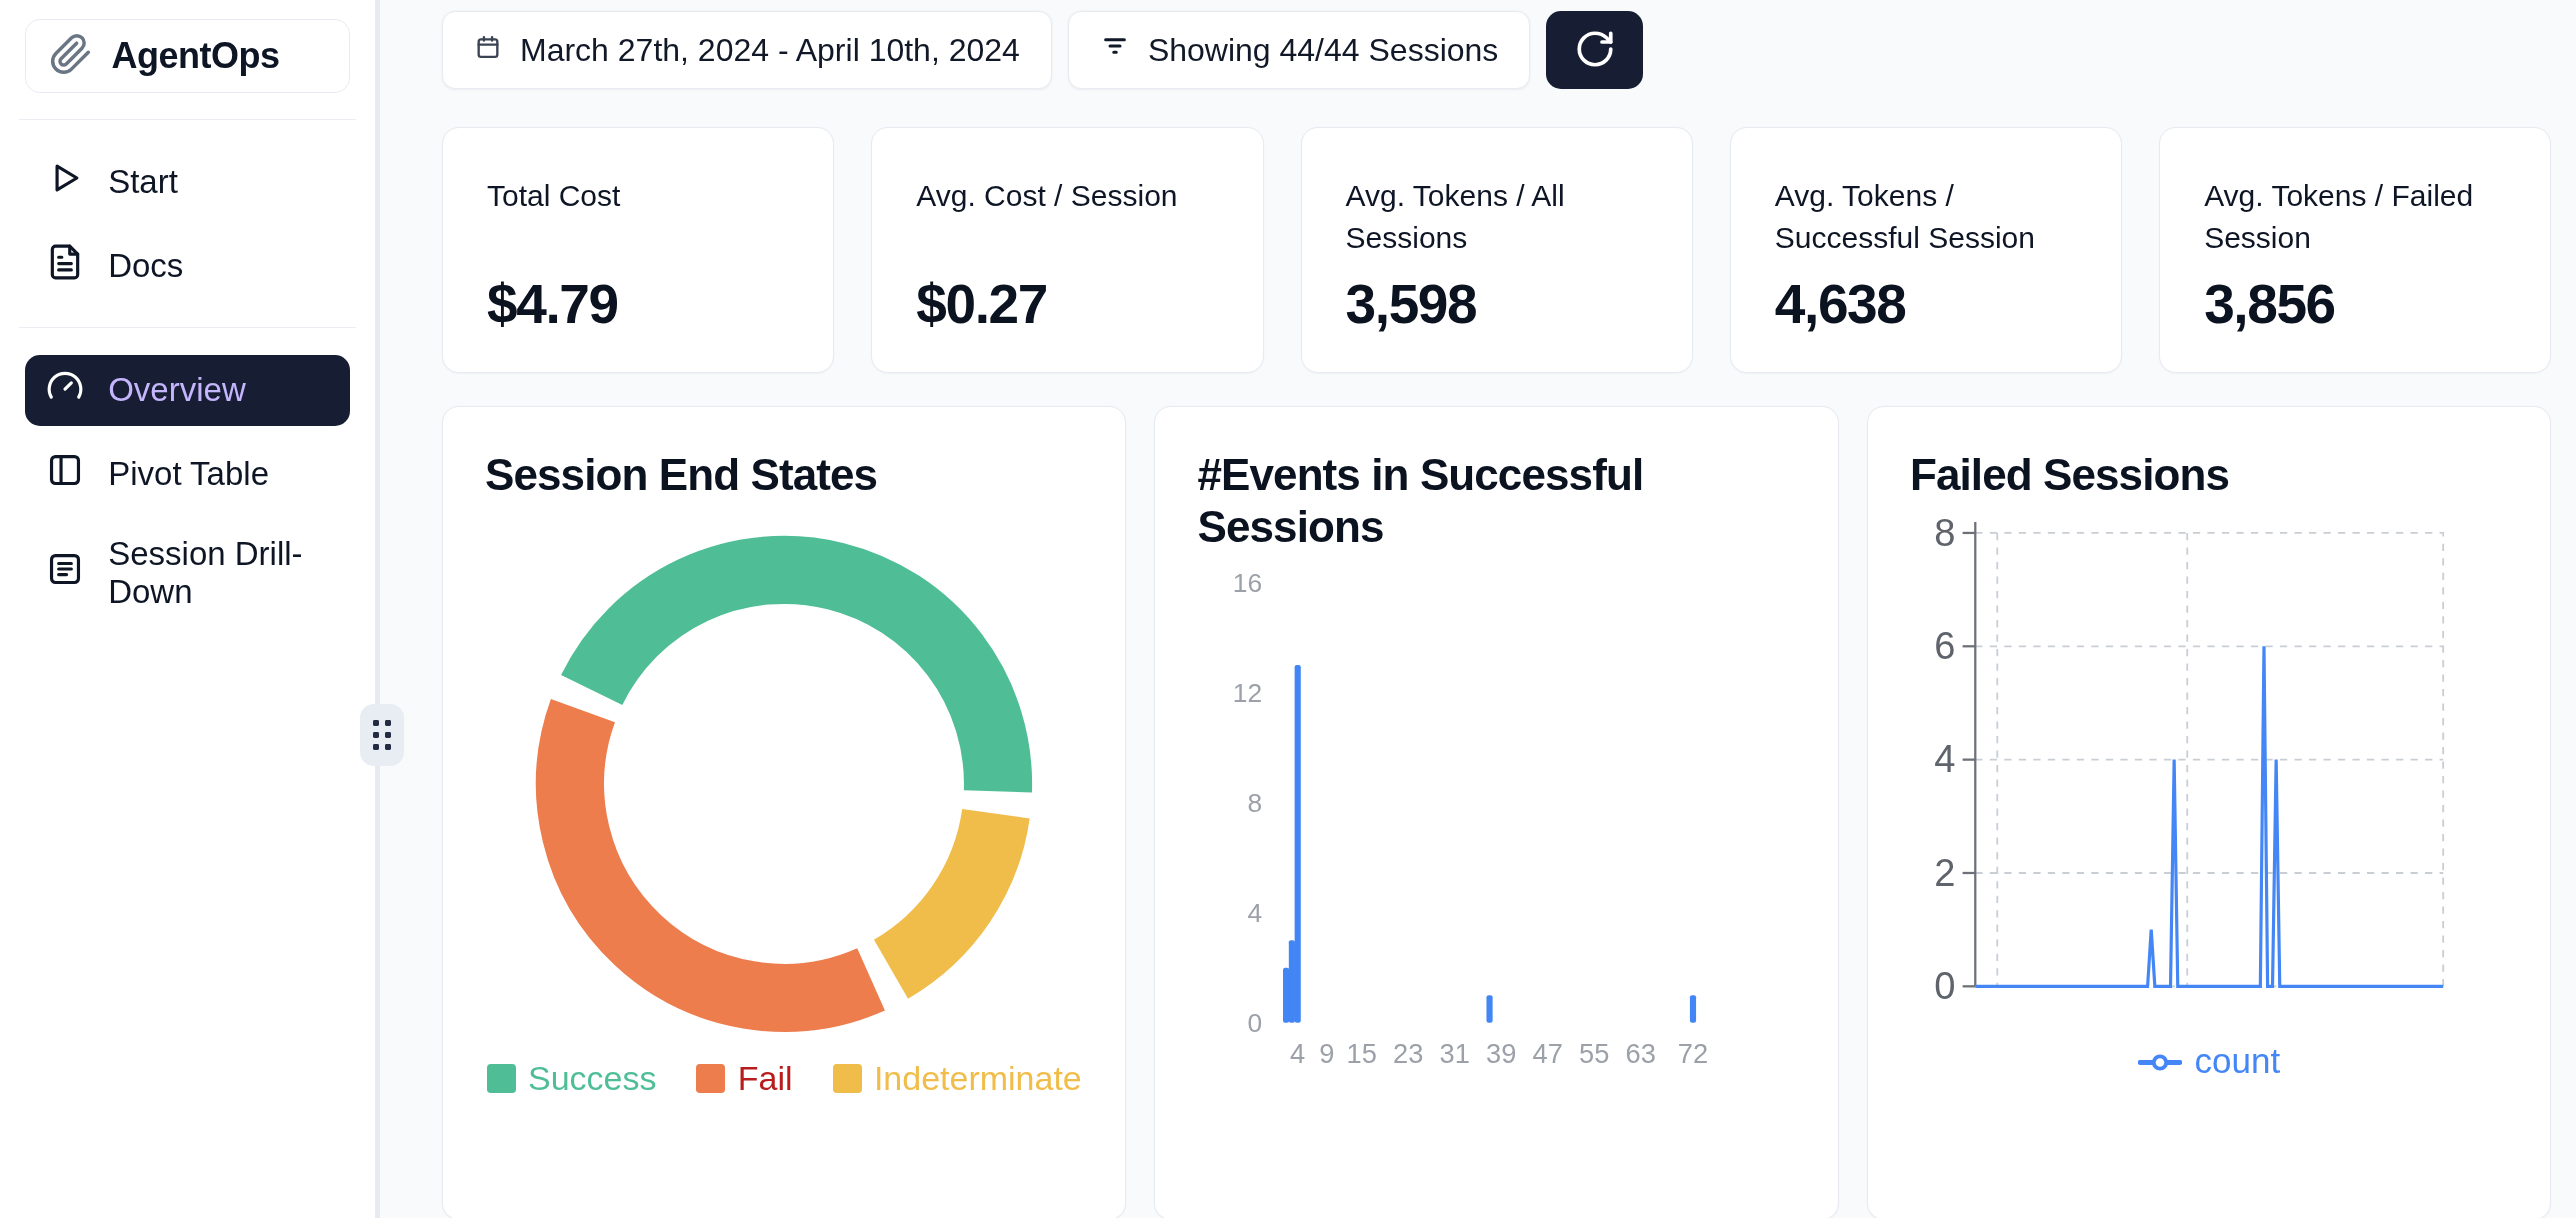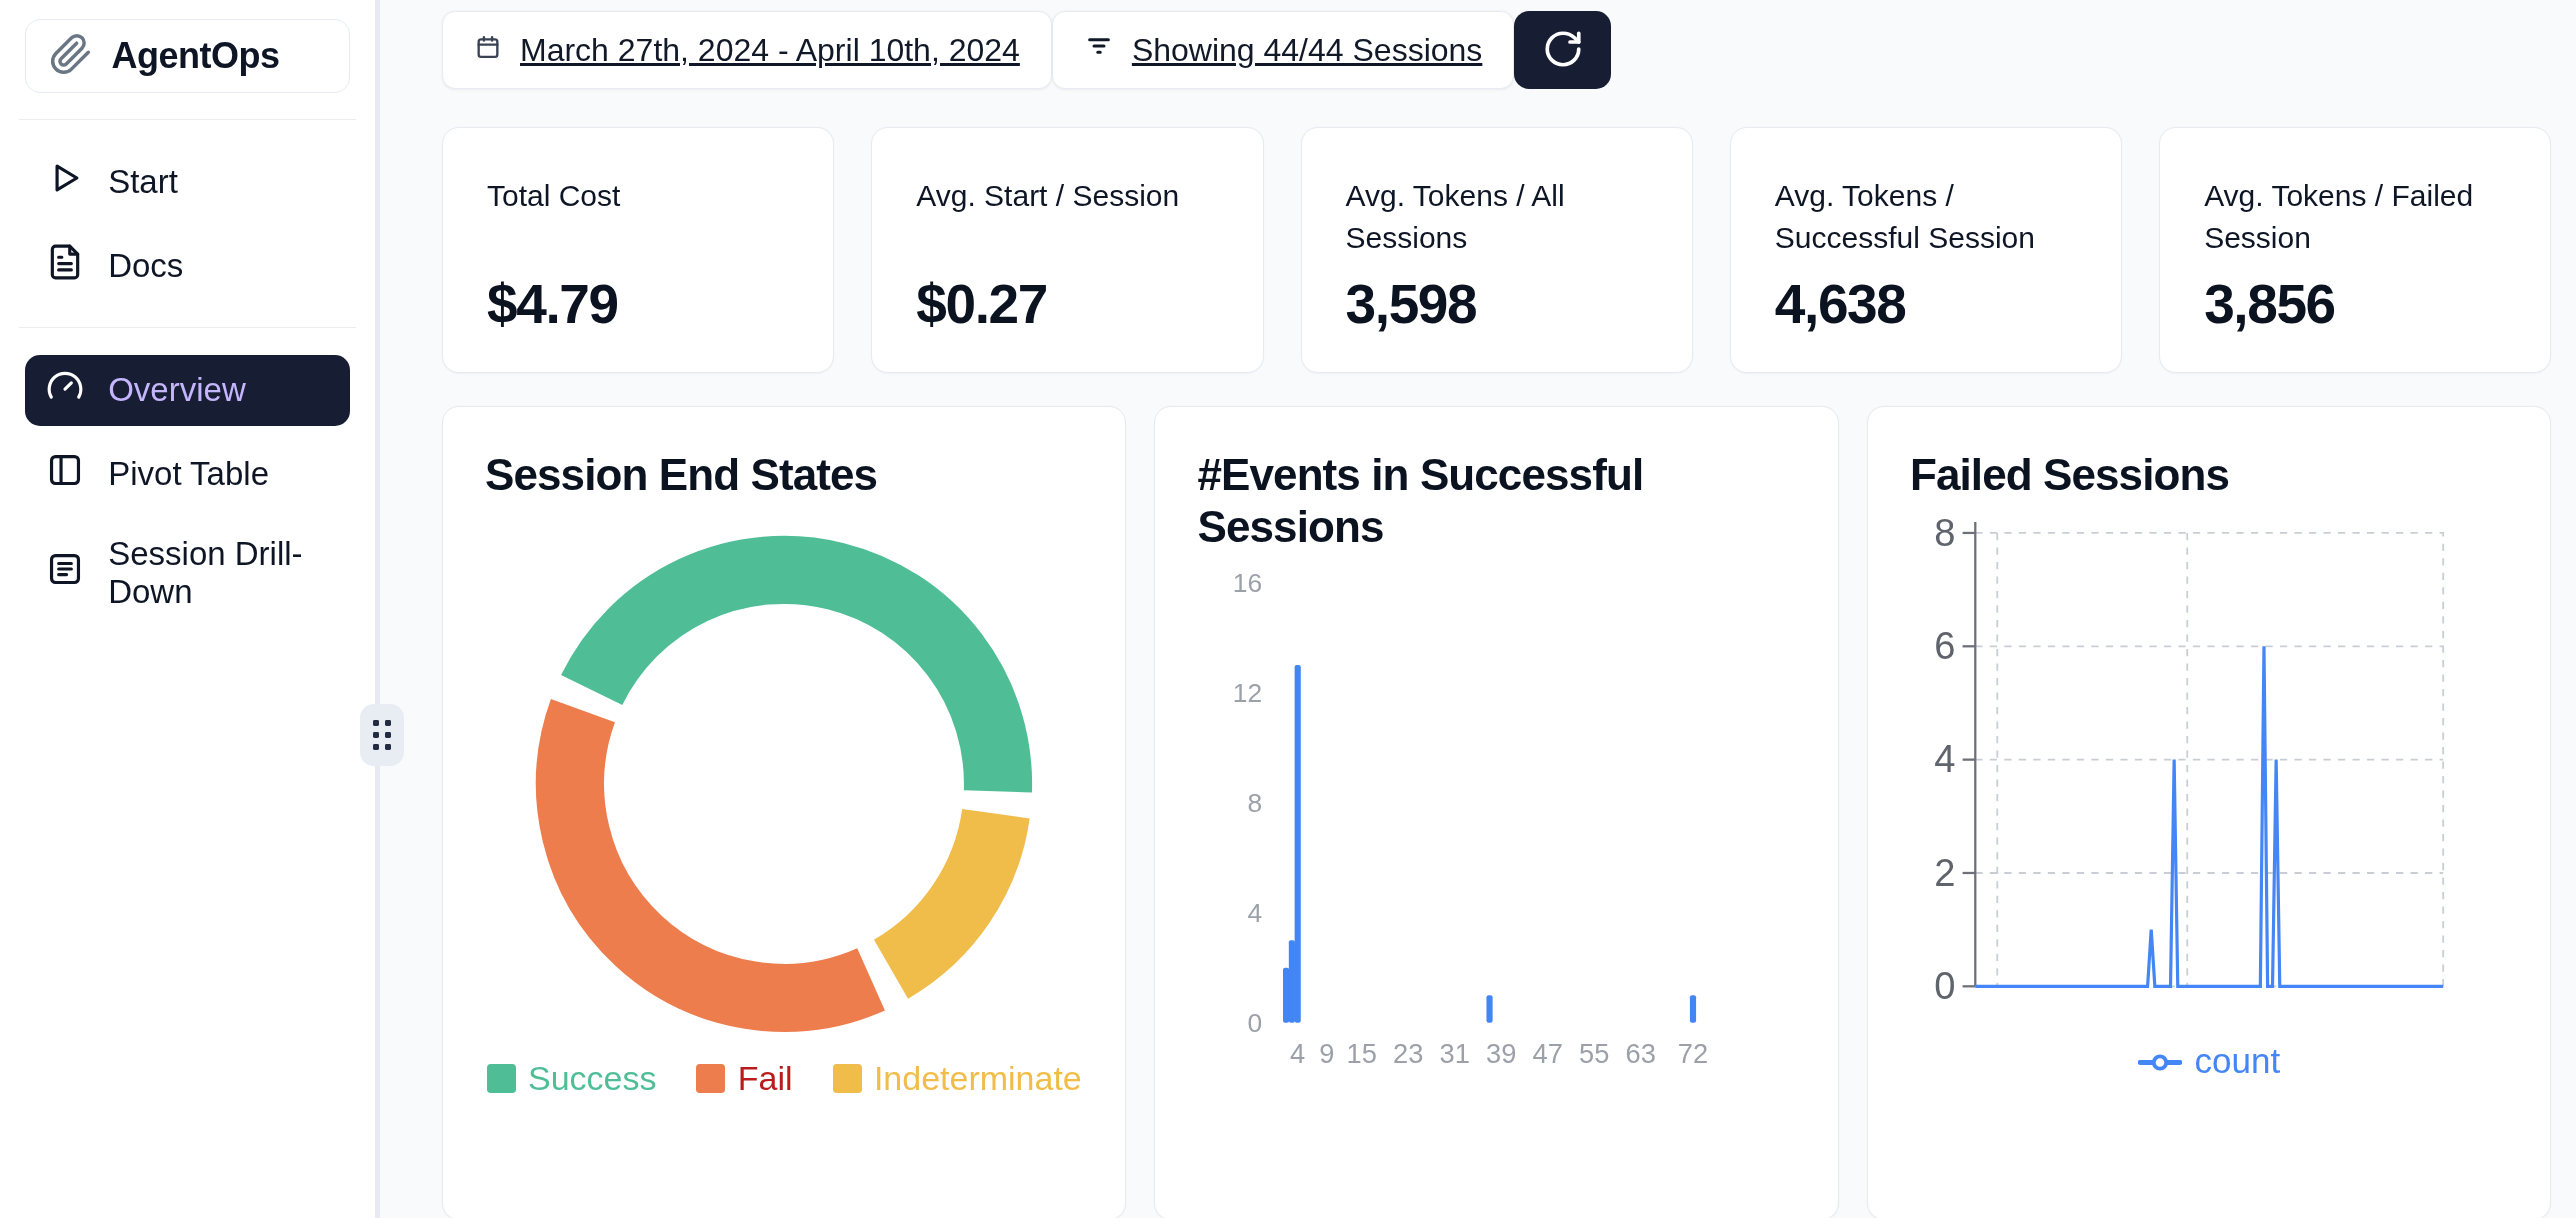--- a/index.html
+++ b/index.html
@@ -12,21 +12,21 @@
   .side-divider{border:none;border-top:1.9px solid #EAEEF3;margin:26.5px -5.7px;}
   .nav-item{display:flex;align-items:center;gap:24.6px;padding:12.3px 21px;border-radius:15px;font-size:33px;font-weight:500;color:#0E1525;margin-bottom:13.2px;cursor:pointer;}
   .nav-item svg{flex-shrink:0;}
   .nav-item.active{background:#171E34;color:#c4b5fd;}
   .handle{position:absolute;left:360px;top:704px;width:44px;height:62px;background:#E8EDF3;border-radius:14px;display:grid;place-items:center;z-index:6;cursor:col-resize;}
   .handle-dots{display:grid;grid-template-columns:repeat(2,5.7px);grid-template-rows:repeat(3,5.7px);gap:6.6px;}
   .handle-dots span{width:5.7px;height:5.7px;background:#232B42;border-radius:1.4px;}
 
   
   .main{flex:1;box-sizing:border-box;padding:11.4px 24.6px 0 62px;}
-  .topbar{display:flex;height:78px;margin-bottom:38px;text-decoration:underline;}
+  .topbar{display:flex;gap:16px;height:78px;margin-bottom:38px;}
   .btn{display:flex;align-items:center;gap:18px;background:#fff;border:1.9px solid #E7EBF1;border-radius:13.2px;padding:0 31px;font-size:32px;font-weight:500;color:#111827;box-shadow:0 0.9px 2.8px rgba(16,24,40,.06);box-sizing:border-box;cursor:pointer;}
   .btn-refresh{width:97px;height:78px;background:#171E34;border:none;border-radius:15px;display:grid;place-items:center;cursor:pointer;}
 
   .stats{display:grid;grid-template-columns:repeat(5,1fr);gap:37px;margin-bottom:33px;}
   .stat-card{background:#fff;border:1.9px solid #E7EBF1;border-radius:17px;height:246px;box-sizing:border-box;padding:47px 44px;box-shadow:0 0.9px 1.9px rgba(16,24,40,.04);}
   .stat-label{font-size:30px;line-height:1.38;color:#0E1525;height:97px;}
   .stat-value{font-size:55px;font-weight:800;letter-spacing:-1.4px;color:#0B1220;}
 
   .charts{display:grid;grid-template-columns:repeat(3,1fr);gap:28px;}
   .chart-card{background:#fff;border:1.9px solid #E7EBF1;border-radius:17px;height:814px;box-sizing:border-box;padding:42px 42px 0 42px;box-shadow:0 0.9px 1.9px rgba(16,24,40,.04);}
@@ -153,21 +153,21 @@
         </span>
       </button>
     </div>
 
     <section class="stats">
       <div class="stat-card">
         <div class="stat-label">Total Cost</div>
         <div class="stat-value">$4.79</div>
       </div>
       <div class="stat-card">
-        <div class="stat-label">Avg. Start / Session</div>
+        <div class="stat-label">Avg. Cost / Session</div>
         <div class="stat-value">$0.27</div>
       </div>
       <div class="stat-card">
         <div class="stat-label">Avg. Tokens / All Sessions</div>
         <div class="stat-value">3,598</div>
       </div>
       <div class="stat-card">
         <div class="stat-label">Avg. Tokens / Successful Session</div>
         <div class="stat-value">4,638</div>
       </div>

